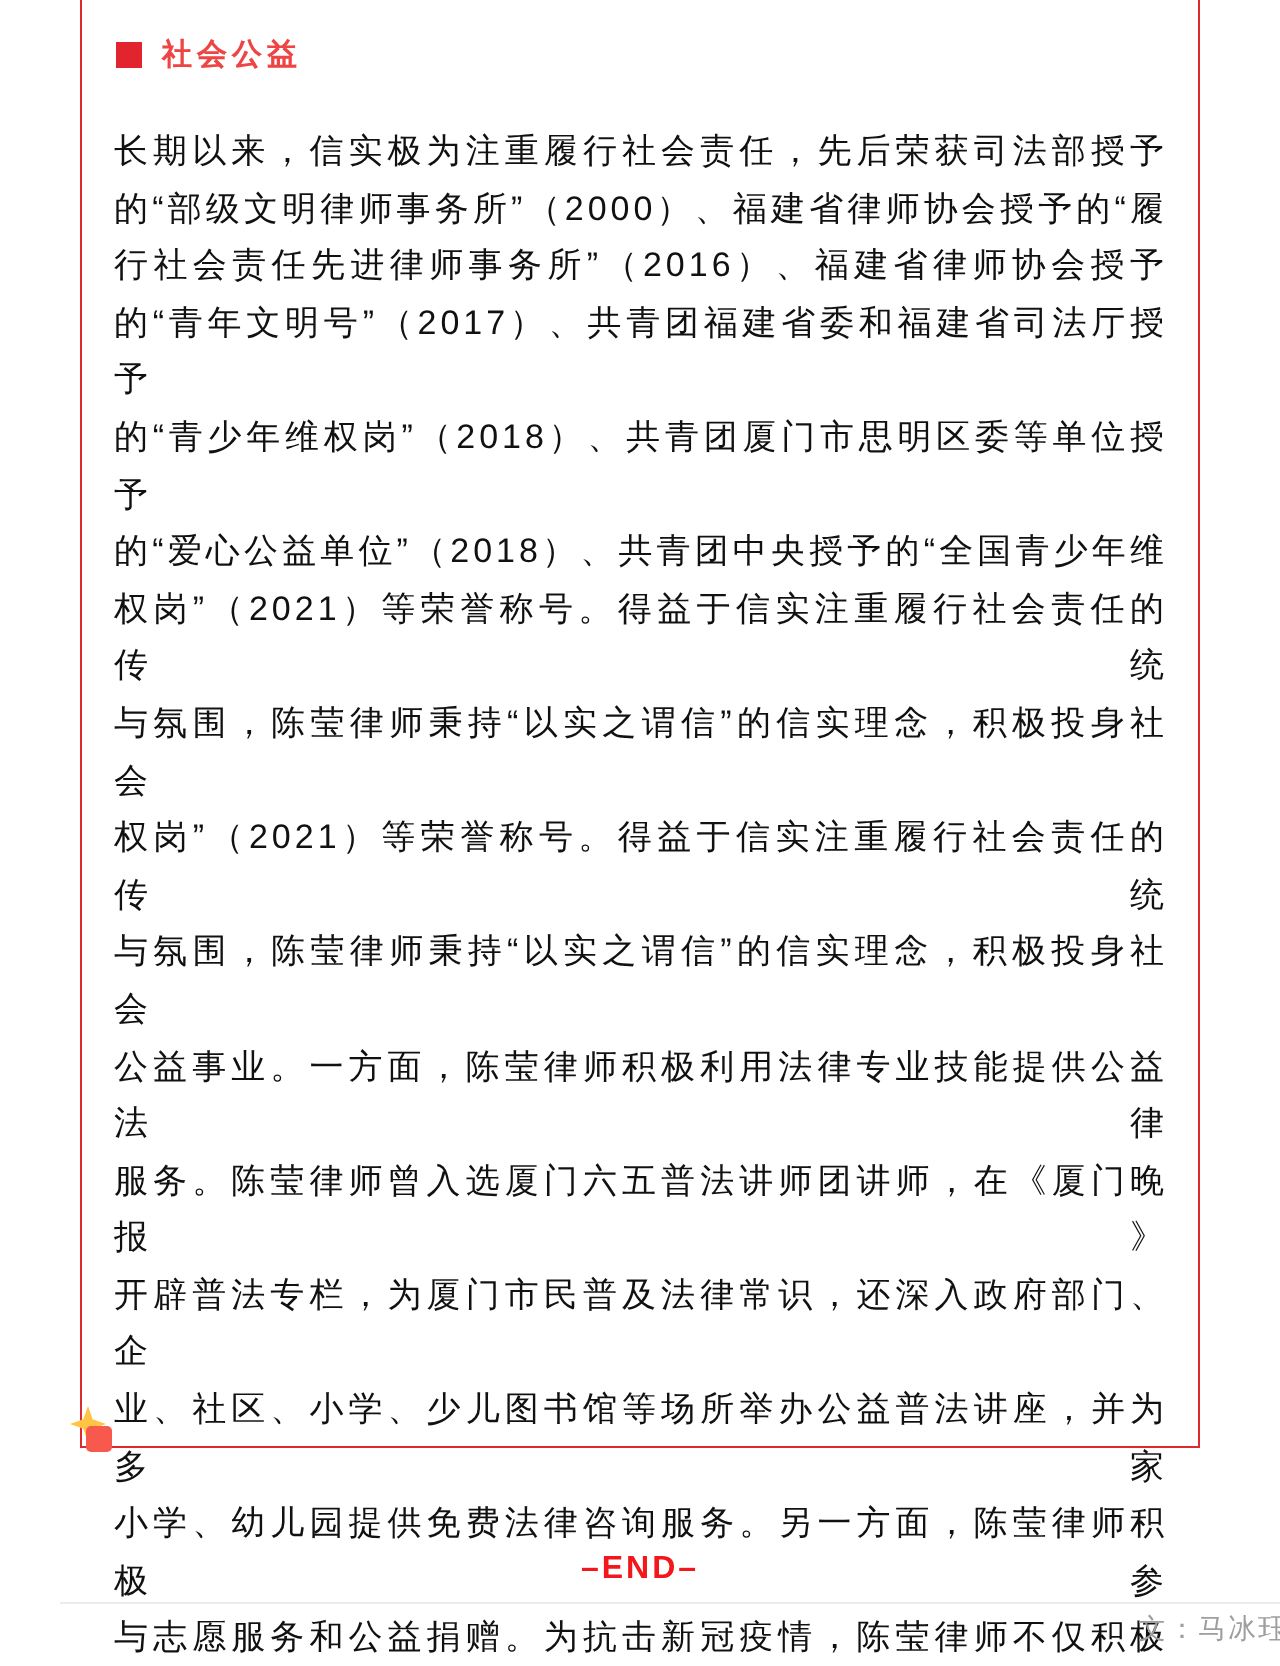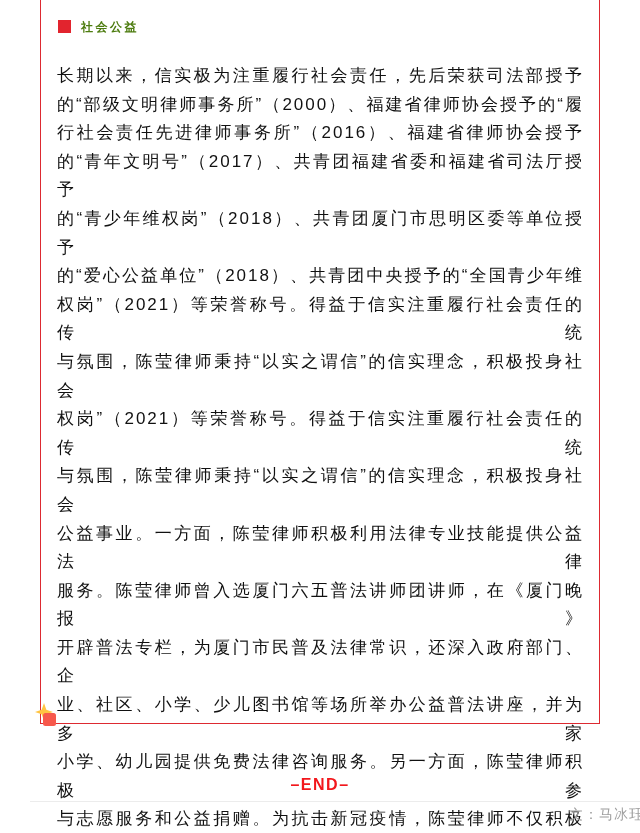--- a/index.html
+++ b/index.html
@@ -22,22 +22,22 @@
     position: absolute;
     left: 58px; top: 20px;
     display: flex; align-items: center; gap: 10px;
   }
   .section-bullet {
     width: 13px; height: 13px;
     background: #e2242e;
     flex: 0 0 auto;
   }
   .section-title {
-    color: #4d7c0f;
-    font-size: 12px;
+    color: #ef4444;
+    font-size: 15px;
     font-weight: bold;
     letter-spacing: 2.5px;
     line-height: 1;
     text-align: center;
   }
   .body-paragraph {
     position: absolute;
     left: 57px; top: 62px;
     width: 527px;
     font-size: 17px;

